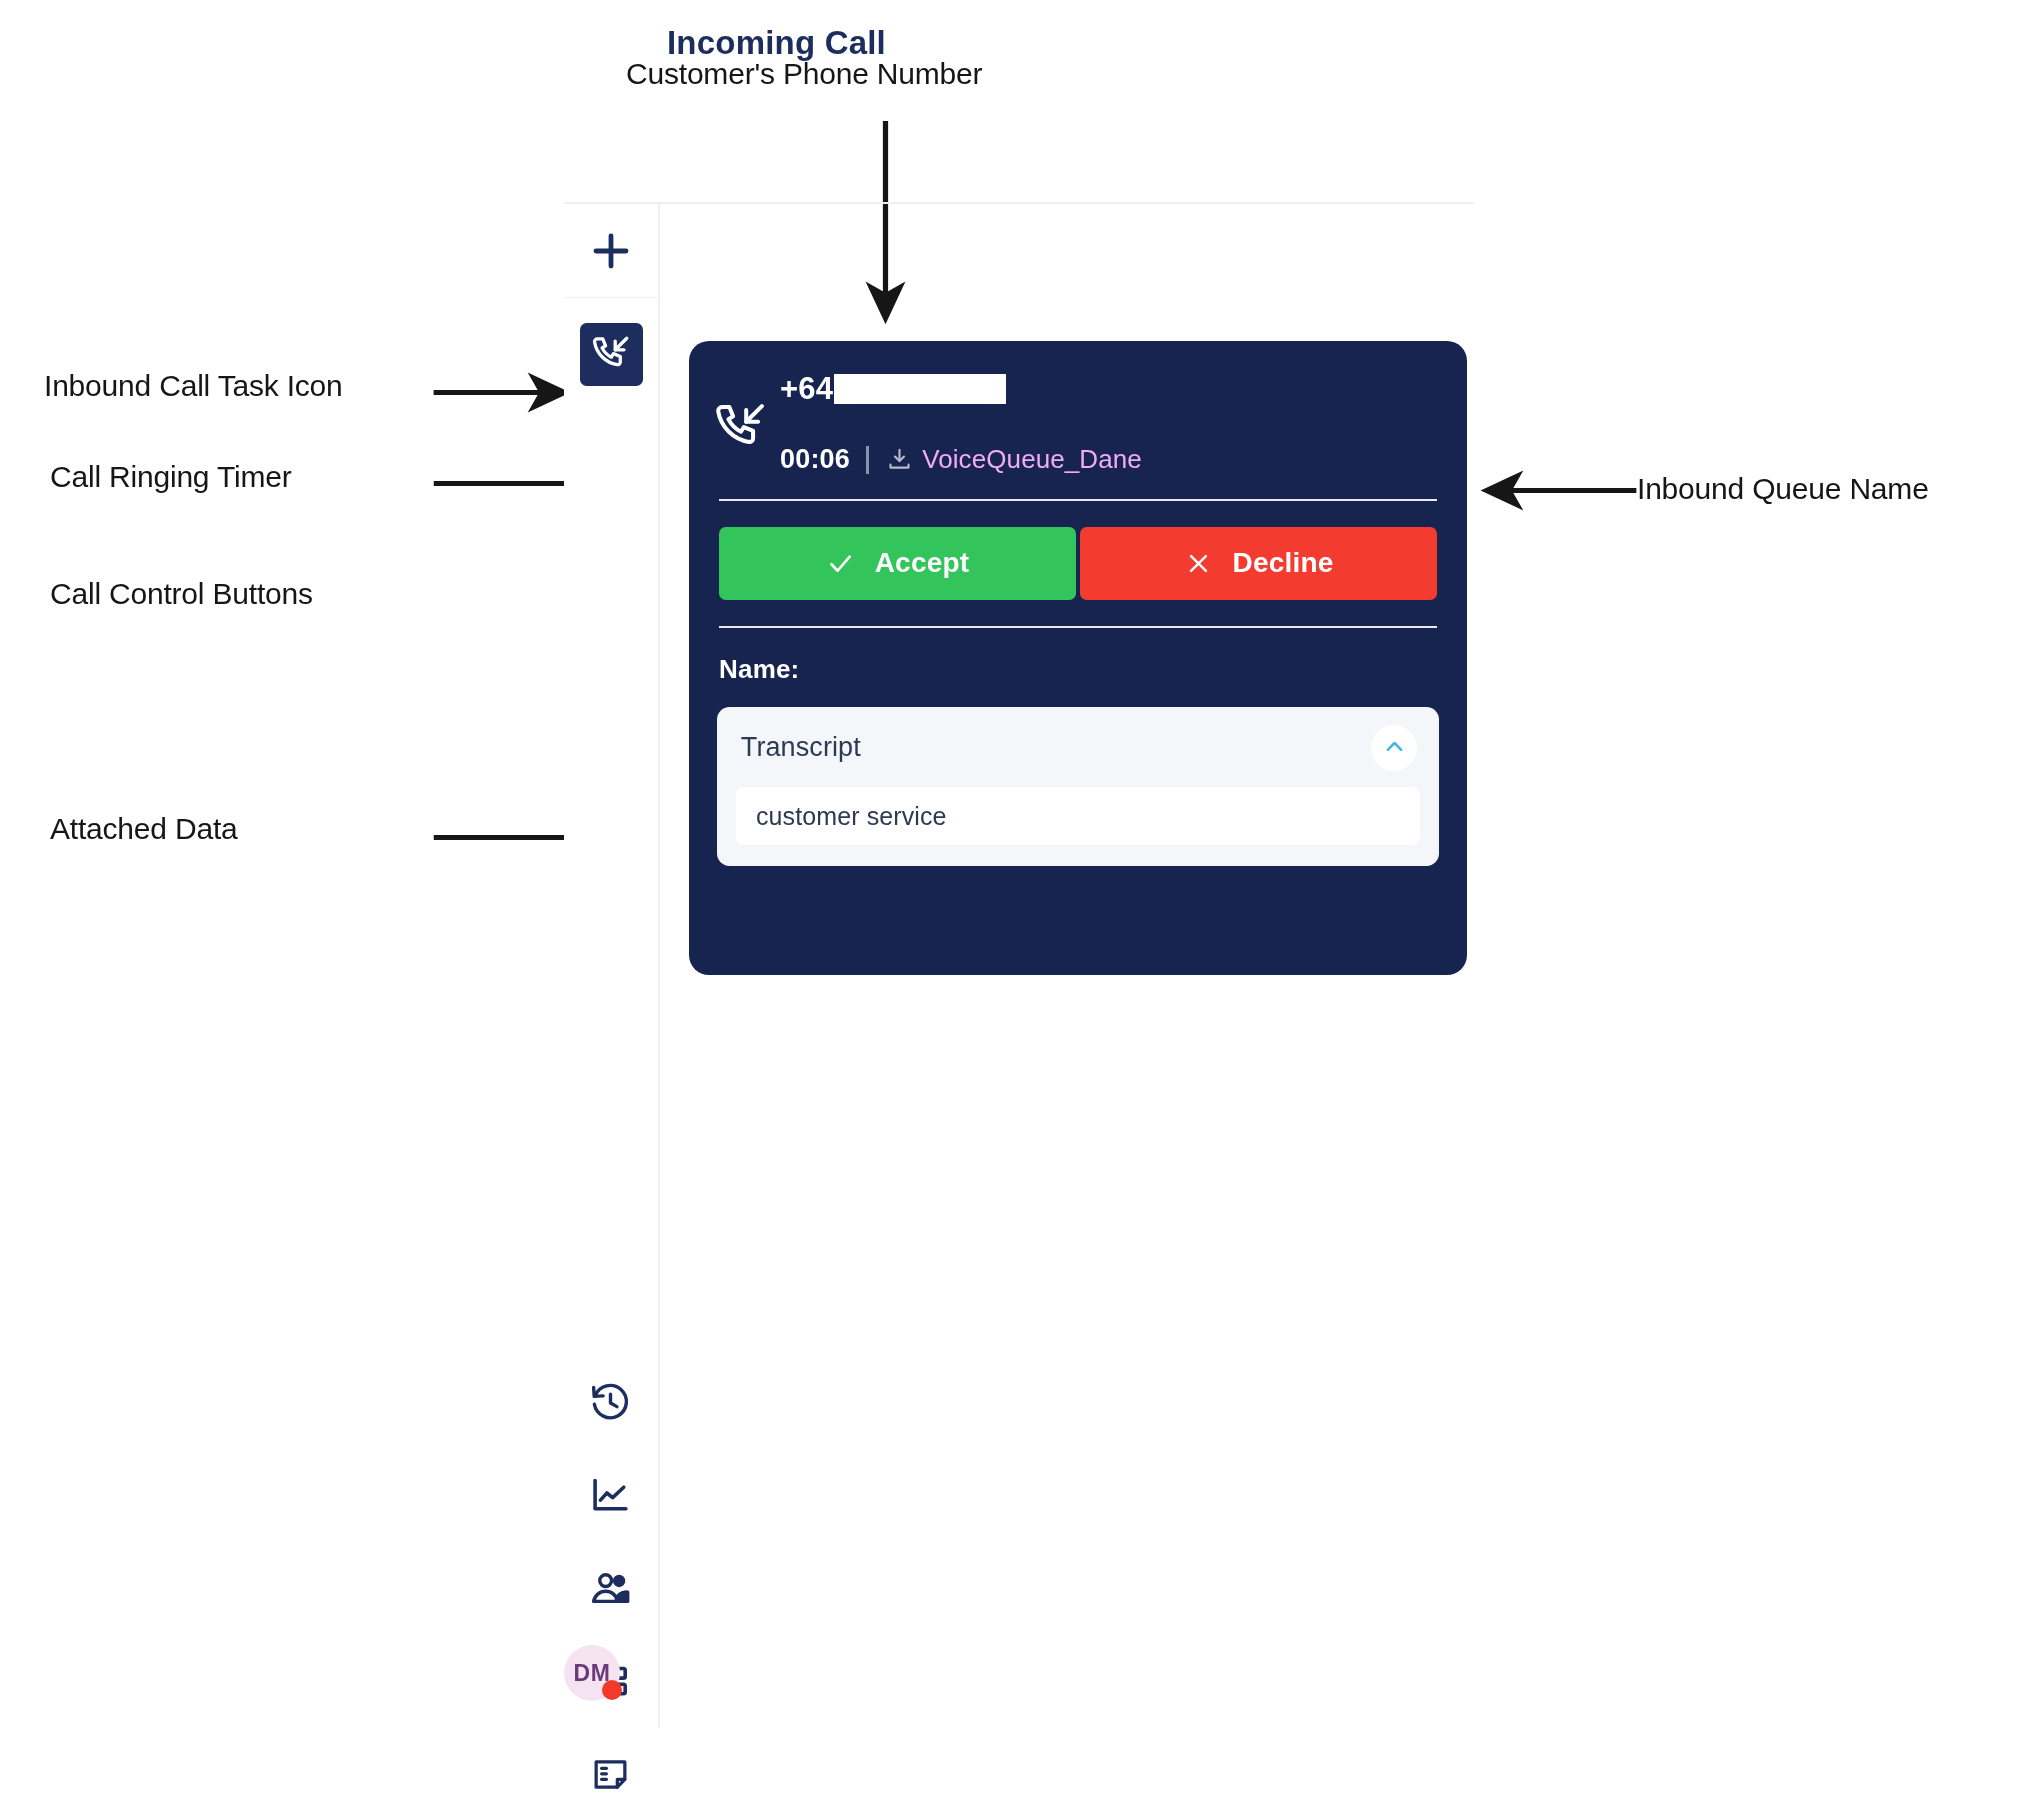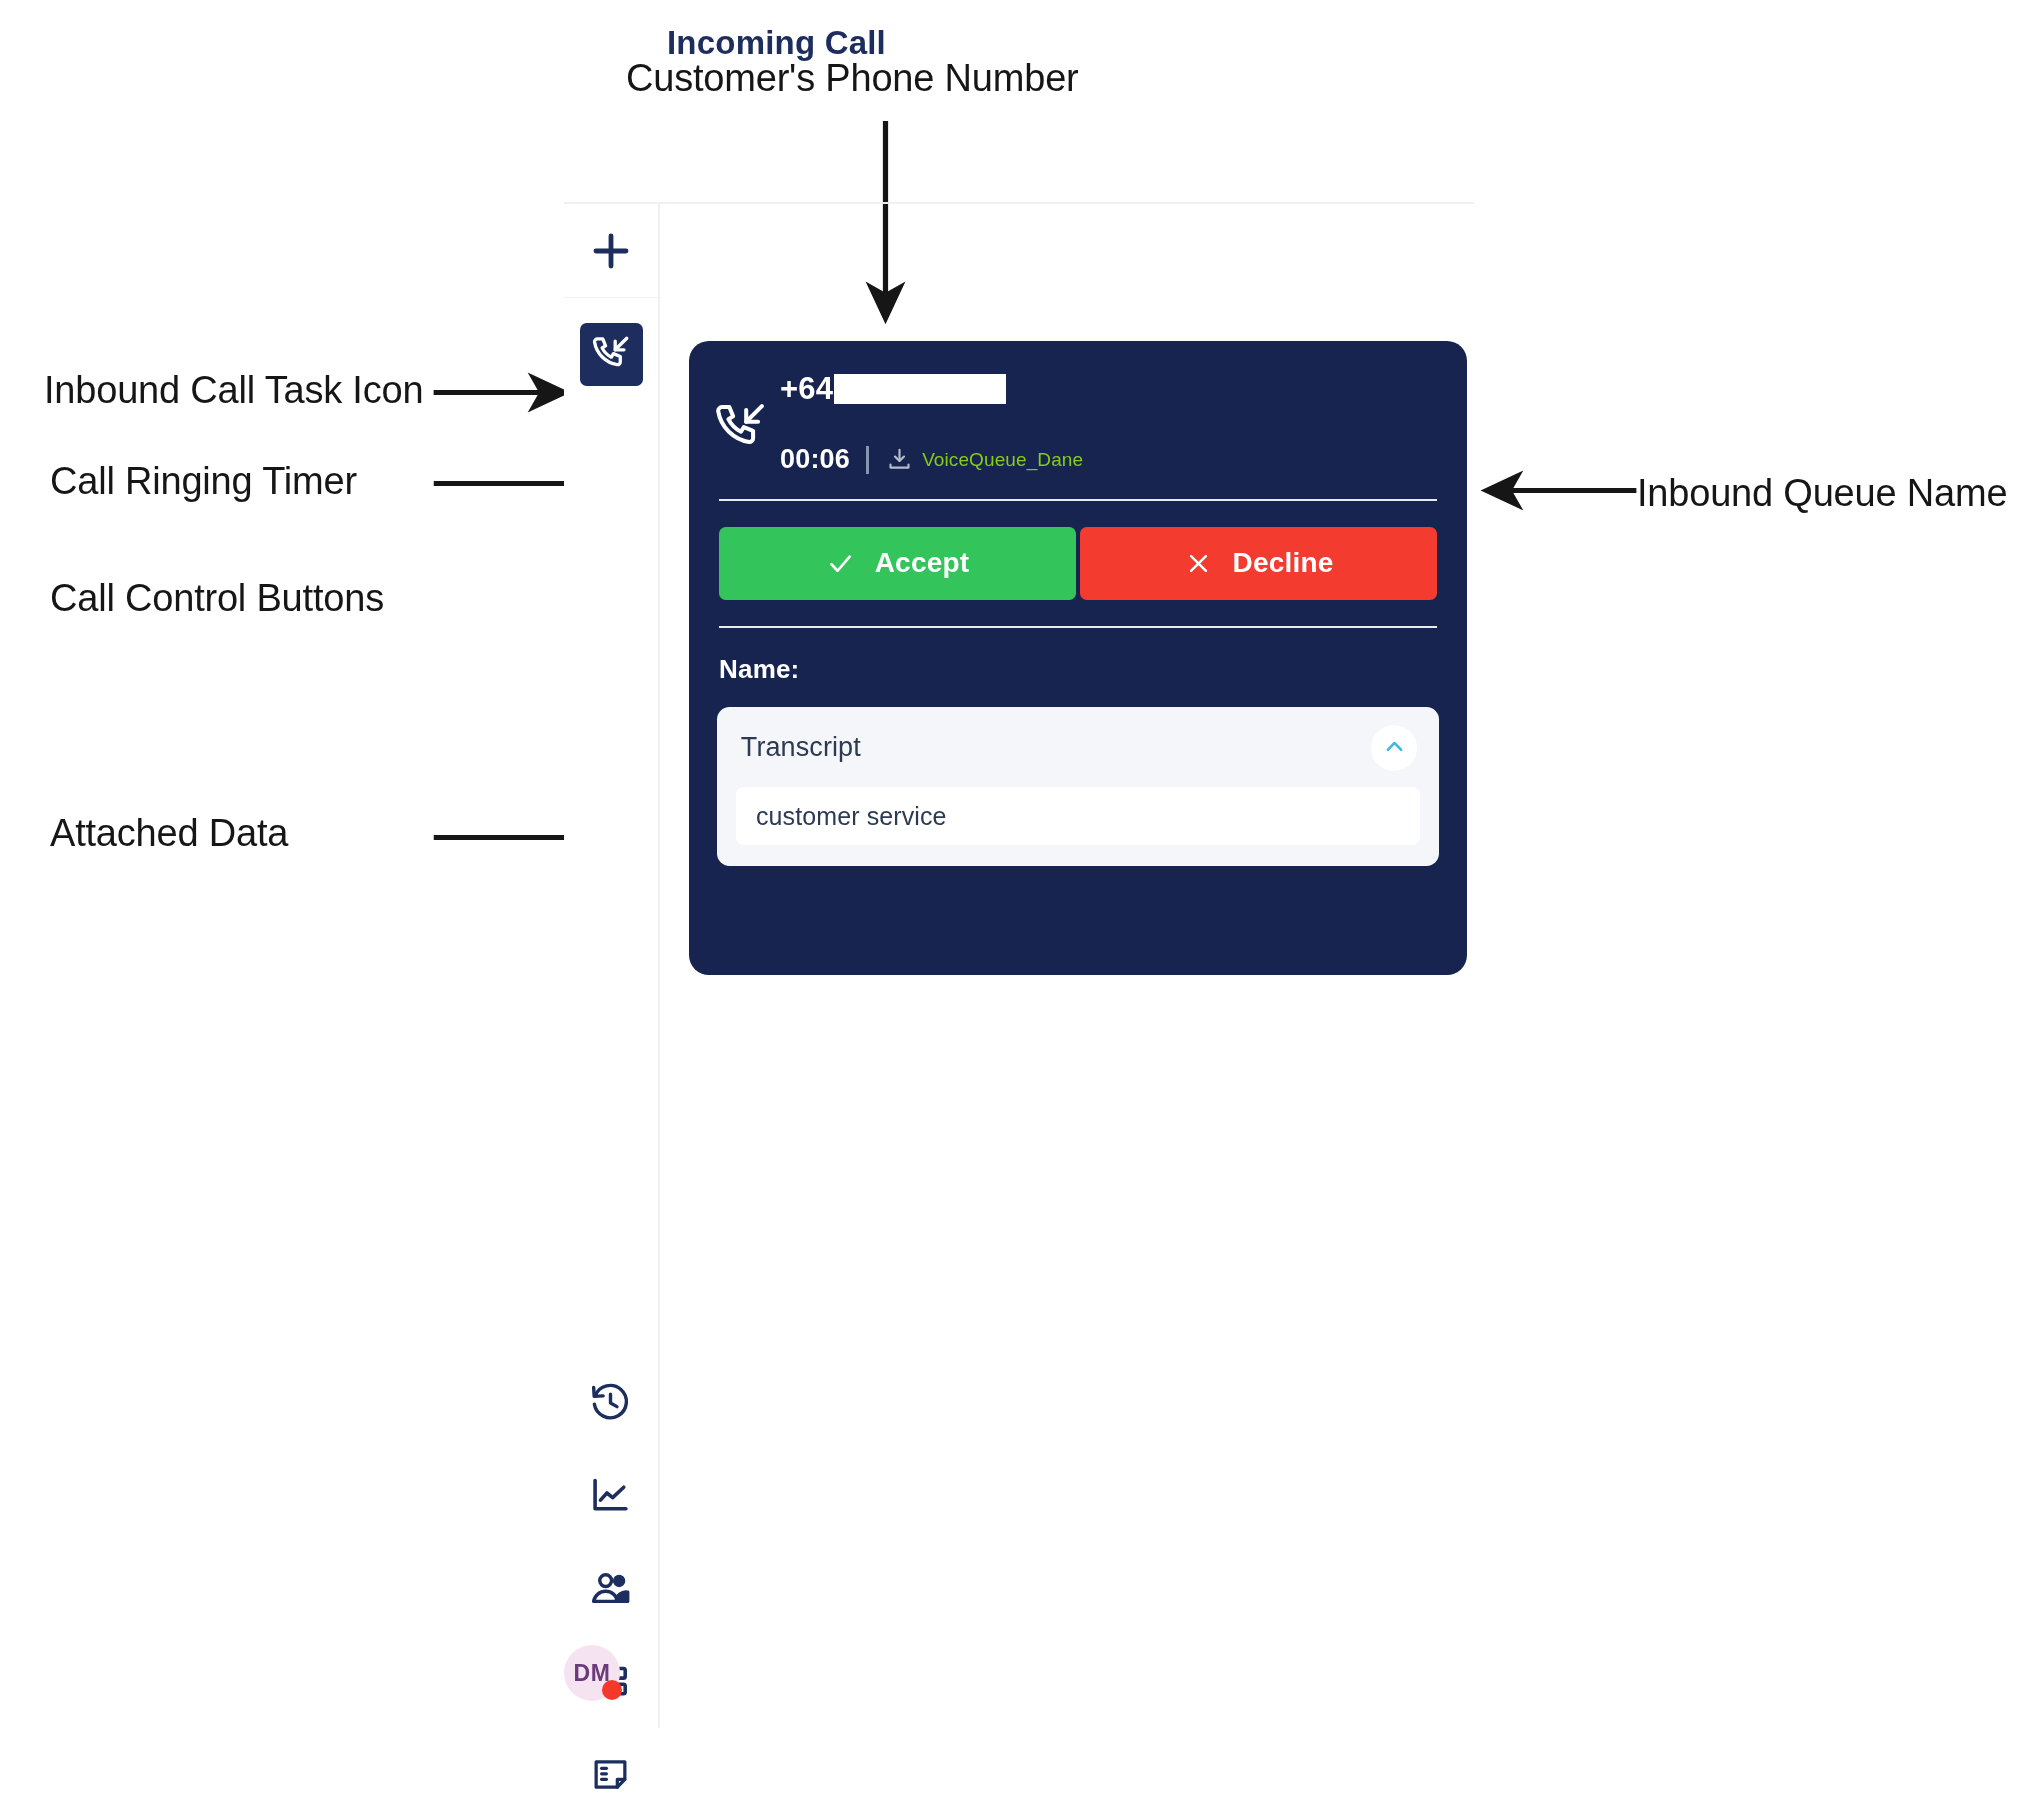--- a/index.html
+++ b/index.html
@@ -15,21 +15,21 @@
     width: 2035px;
     height: 1802px;
     background: #ffffff;
     overflow: hidden;
   }
 
   
   .anno-label {
     position: absolute;
     font-family: "Liberation Sans", sans-serif;
-    font-size: 38px;
+    font-size: 30px;
     color: #161616;
     white-space: nowrap;
     letter-spacing: -0.2px;
   }
   .anno-arrow {
     position: absolute;
   }
 
   
   .app-header {
@@ -196,22 +196,22 @@
     background: #8a93ad;
     margin: 0 16.3px;
   }
   .queue-icon {
     width: 27px;
     height: 27px;
     color: #b6bccd;
     margin-right: 9.6px;
   }
   .queue-name {
-    font-size: 19px;
-    color: #84cc16;
+    font-size: 26px;
+    color: #f0abfc;
     letter-spacing: 0.1px;
   }
 
   .card-divider {
     height: 1.9px;
     background: #e9eaf0;
     margin: 0 30px;
   }
 
   .card-buttons {

